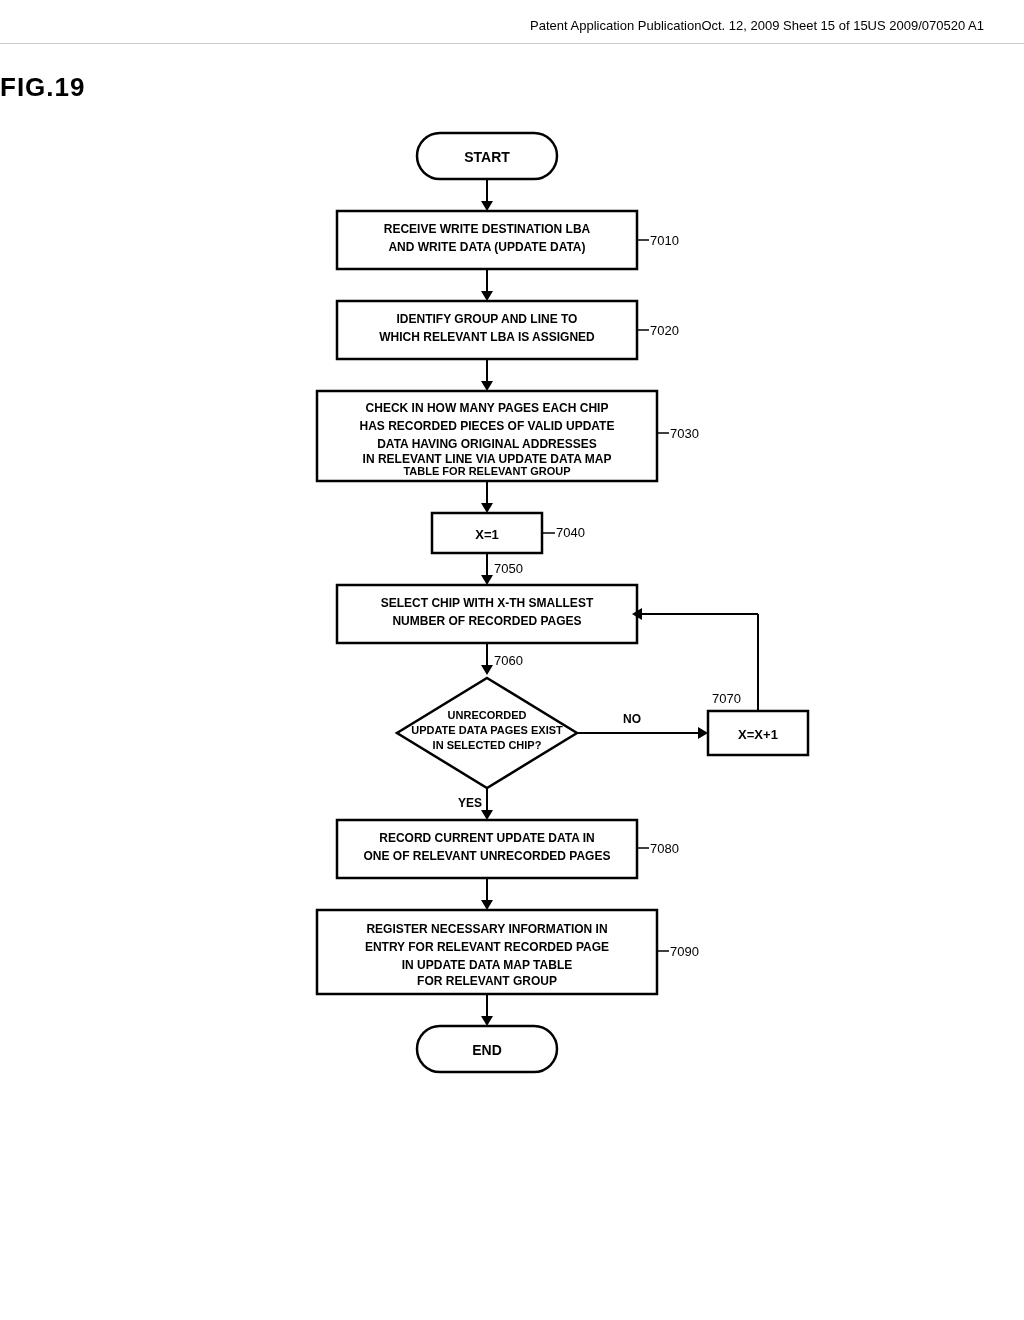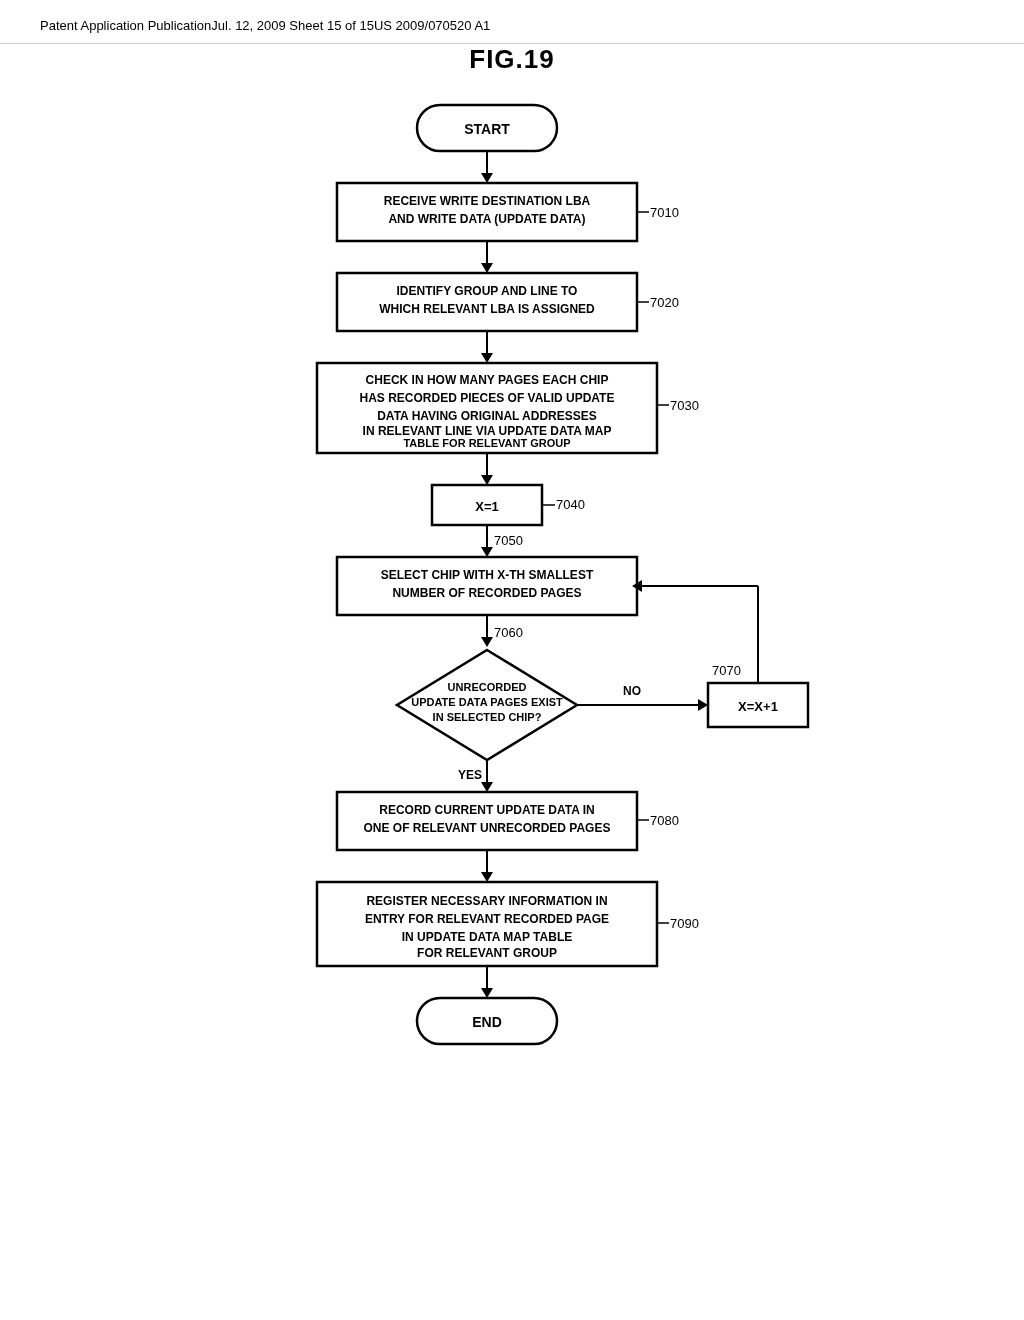--- a/index.html
+++ b/index.html
@@ -6,47 +6,48 @@
     body {
       background: #fff;
       font-family: Arial, Helvetica, sans-serif;
       width: 1024px;
       min-height: 1320px;
       position: relative;
       overflow-x: hidden;
     }
     .page-header {
       display: flex;
-      justify-content: flex-start;
+      justify-content: flex-end;
       padding: 18px 40px 10px 40px;
       font-size: 13px;
       color: #000;
       border-bottom: 1px solid #ccc;
     }
     .figure-title {
-      text-align: center;
+      text-align: left;
       font-size: 26px;
       font-weight: bold;
+      margin-top: 28px;
       margin-bottom: 20px;
       letter-spacing: 1px;
     }
     
     .flowchart-svg {
       position: absolute;
       top: 0;
       left: 0;
       pointer-events: none;
     }
   </style>
 </head>
 <body>
 
 <div class="page-header">
   <span>Patent Application Publication</span>
-  <span>Jul. 12, 2009  Sheet 15 of 15</span>
+  <span>Oct. 12, 2009  Sheet 15 of 15</span>
   <span>US 2009/070520 A1</span>
 </div>
 
 <div class="figure-title">FIG.19</div>
 
 <div style="position:relative; width:700px; margin:0 auto; height:1120px;text-decoration:underline;">
   <svg class="flowchart-svg" width="700" height="1120" xmlns="http://www.w3.org/2000/svg">
 
     <rect x="255" y="10" width="140" height="46" rx="23" ry="23" fill="white" stroke="black" stroke-width="2.5"></rect>
     <text x="325" y="39" text-anchor="middle" font-size="14" font-weight="bold" font-family="Arial">START</text>

